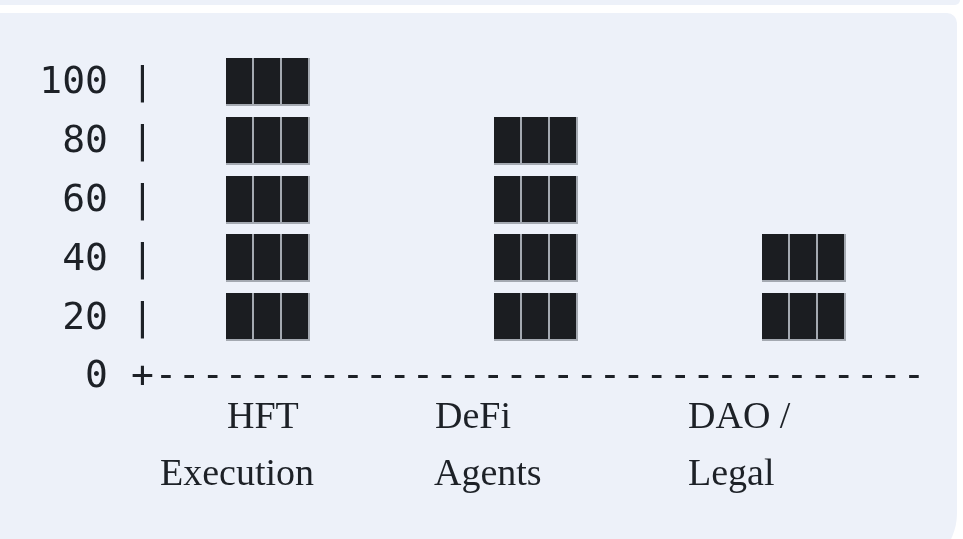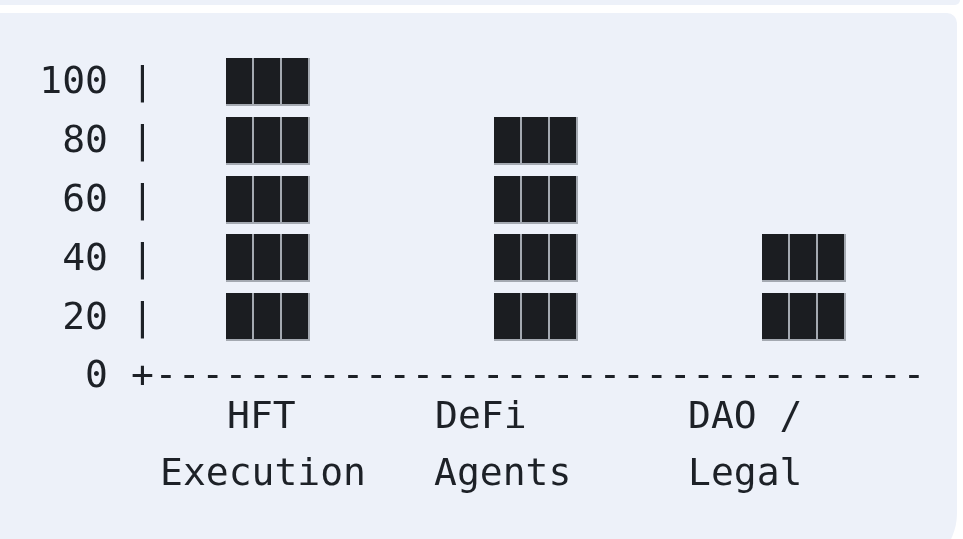--- a/index.html
+++ b/index.html
@@ -71,20 +71,21 @@
     padding: 0 2px 2px 0;
     display: flex;
     gap: 2px;
   }
   .bar-cell {
     flex: 1;
     background: #1b1d21;
   }
   .cat-label {
     position: absolute;
+    font-family: Liberation Serif, serif;
   }
 </style>
 </head>
 <body>
 
 <div class="page">
   <div class="prev-bubble-sliver"></div>
   <div class="panel"></div>
   <div class="chart"><div class="axis-row" style="top: 61px;"><span class="ytick">100</span><span class="axis-glyphs">|</span></div><div class="axis-row" style="top: 120px;"><span class="ytick">80</span><span class="axis-glyphs">|</span></div><div class="axis-row" style="top: 179px;"><span class="ytick">60</span><span class="axis-glyphs">|</span></div><div class="axis-row" style="top: 238px;"><span class="ytick">40</span><span class="axis-glyphs">|</span></div><div class="axis-row" style="top: 297px;"><span class="ytick">20</span><span class="axis-glyphs">|</span></div><div class="axis-row" style="top: 355px;"><span class="ytick">0</span><span class="axis-glyphs">+---------------------------------</span></div><div class="bar-seg" style="left: 226px; top: 293px;"><div class="bar-cell"></div><div class="bar-cell"></div><div class="bar-cell"></div></div><div class="bar-seg" style="left: 226px; top: 234.25px;"><div class="bar-cell"></div><div class="bar-cell"></div><div class="bar-cell"></div></div><div class="bar-seg" style="left: 226px; top: 175.5px;"><div class="bar-cell"></div><div class="bar-cell"></div><div class="bar-cell"></div></div><div class="bar-seg" style="left: 226px; top: 116.75px;"><div class="bar-cell"></div><div class="bar-cell"></div><div class="bar-cell"></div></div><div class="bar-seg" style="left: 226px; top: 58px;"><div class="bar-cell"></div><div class="bar-cell"></div><div class="bar-cell"></div></div><div class="bar-seg" style="left: 494px; top: 293px;"><div class="bar-cell"></div><div class="bar-cell"></div><div class="bar-cell"></div></div><div class="bar-seg" style="left: 494px; top: 234.25px;"><div class="bar-cell"></div><div class="bar-cell"></div><div class="bar-cell"></div></div><div class="bar-seg" style="left: 494px; top: 175.5px;"><div class="bar-cell"></div><div class="bar-cell"></div><div class="bar-cell"></div></div><div class="bar-seg" style="left: 494px; top: 116.75px;"><div class="bar-cell"></div><div class="bar-cell"></div><div class="bar-cell"></div></div><div class="bar-seg" style="left: 762px; top: 293px;"><div class="bar-cell"></div><div class="bar-cell"></div><div class="bar-cell"></div></div><div class="bar-seg" style="left: 762px; top: 234.25px;"><div class="bar-cell"></div><div class="bar-cell"></div><div class="bar-cell"></div></div><span class="cat-label" style="left: 227px; top: 396px;">HFT</span><span class="cat-label" style="left: 160px; top: 453px;">Execution</span><span class="cat-label" style="left: 435px; top: 396px;">DeFi</span><span class="cat-label" style="left: 434px; top: 453px;">Agents</span><span class="cat-label" style="left: 688px; top: 396px;">DAO /</span><span class="cat-label" style="left: 688px; top: 453px;">Legal</span></div>
 </div>

